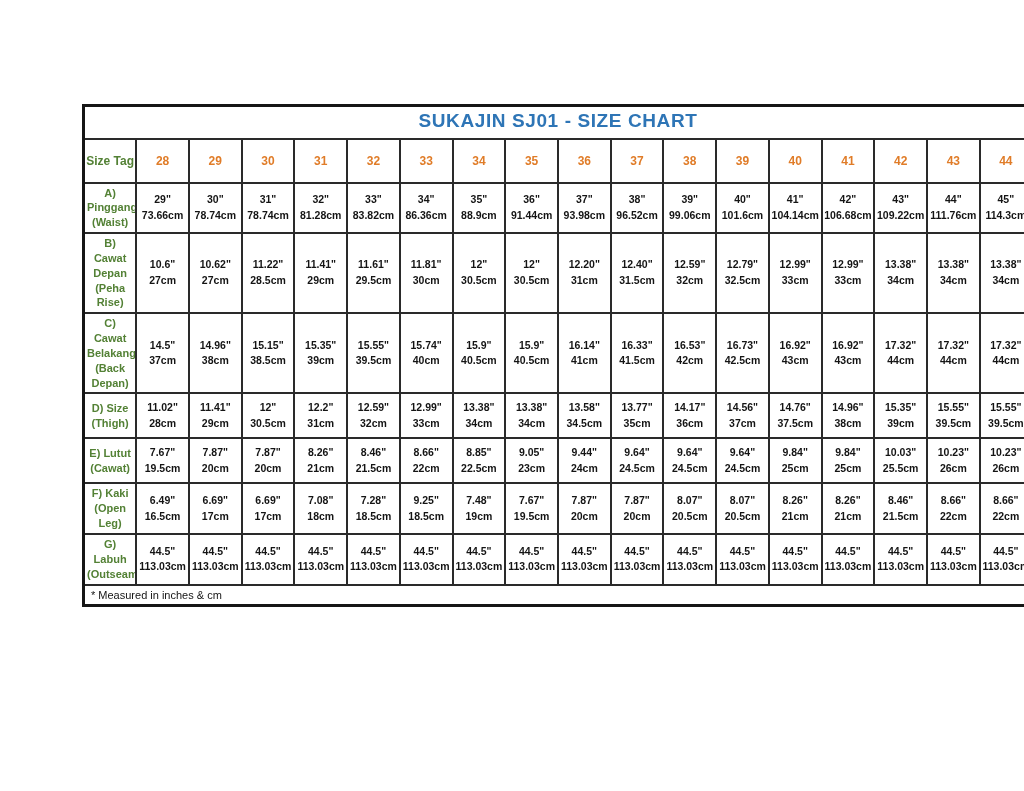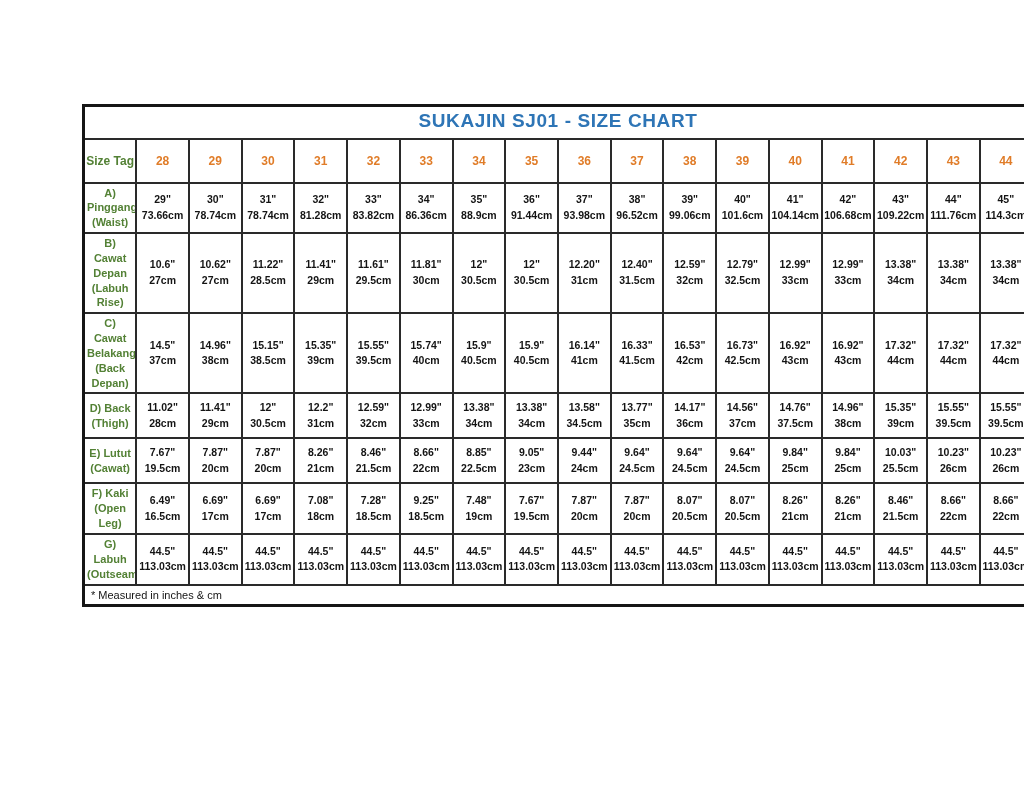--- a/index.html
+++ b/index.html
@@ -168,21 +168,21 @@
           <td>
             <div class="inches">44"</div>
             <div class="cm">111.76cm</div>
           </td>
           <td>
             <div class="inches">45"</div>
             <div class="cm">114.3cm</div>
           </td>
         </tr>
         <tr>
-          <th class="row-label">B) Cawat Depan (Labuh Rise)</th>
+          <th class="row-label">B) Cawat Depan (Peha Rise)</th>
           <td>
             <div class="inches">10.6"</div>
             <div class="cm">27cm</div>
           </td>
           <td>
             <div class="inches">10.62"</div>
             <div class="cm">27cm</div>
           </td>
           <td>
             <div class="inches">11.22"</div>
@@ -310,21 +310,21 @@
           <td>
             <div class="inches">17.32"</div>
             <div class="cm">44cm</div>
           </td>
           <td>
             <div class="inches">17.32"</div>
             <div class="cm">44cm</div>
           </td>
         </tr>
         <tr>
-          <th class="row-label">D) Back (Thigh)</th>
+          <th class="row-label">D) Size (Thigh)</th>
           <td>
             <div class="inches">11.02"</div>
             <div class="cm">28cm</div>
           </td>
           <td>
             <div class="inches">11.41"</div>
             <div class="cm">29cm</div>
           </td>
           <td>
             <div class="inches">12"</div>

